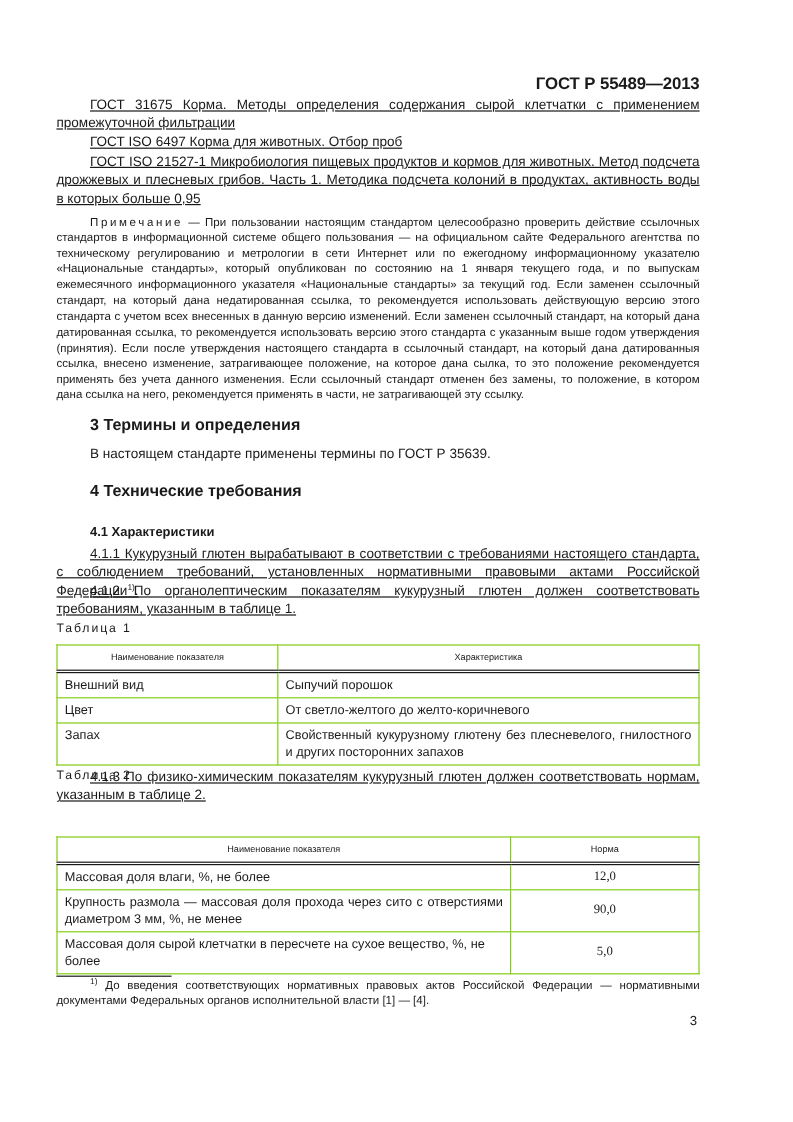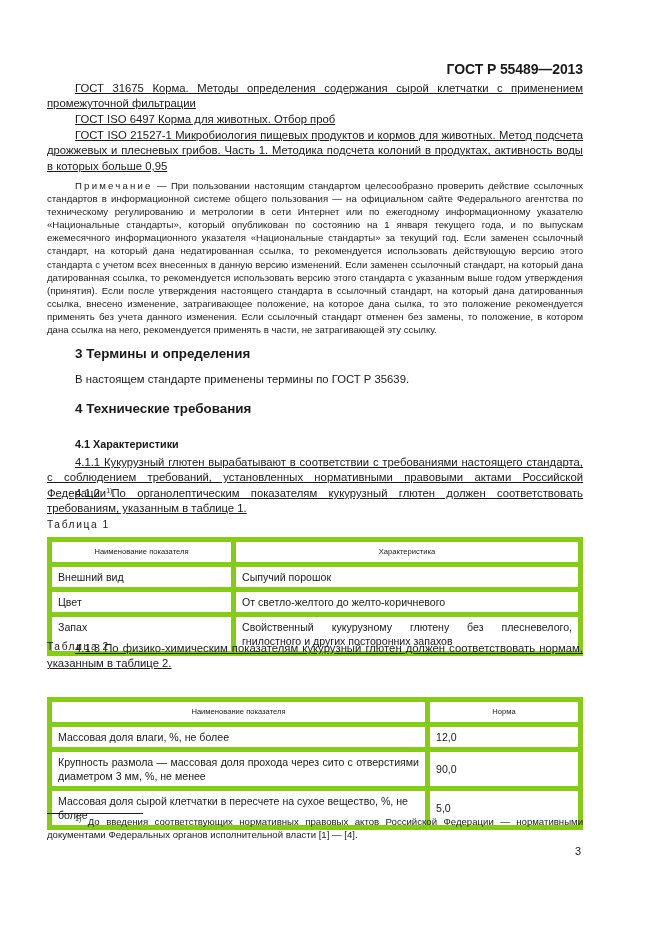--- a/index.html
+++ b/index.html
@@ -9,24 +9,24 @@
     .header { top: 61px; right: 78px; font-weight: bold; font-size: 14px; letter-spacing: -0.1px; }
     .body-text { font-size: 11.3px; line-height: 15.4px; text-align: justify; }
     .para { left: 47px; width: 536px; text-decoration: underline; }
     .ind { text-indent: 28px; }
     .note { font-size: 9.6px; line-height: 13.1px; text-align: justify; left: 47px; width: 536px; }
     .spaced { letter-spacing: 2.2px; }
     .h2 { left: 75px; font-weight: bold; font-size: 13.4px; }
     .h3 { left: 75px; font-weight: bold; font-size: 10.8px; }
     .caption { left: 47px; font-size: 10.2px; letter-spacing: 1.6px; }
     table { border-collapse: collapse; position: absolute; left: 47px; width: 536px; }
-    td, th { border: 5px solid #84cc16; font-size: 10.6px; line-height: 14px; vertical-align: top;
+    td, th { border: 1px solid #84cc16; font-size: 10.6px; line-height: 14px; vertical-align: top;
              padding: 3px 6px 3px 6px; font-weight: normal; text-align: left; }
     th { font-size: 7.6px; text-align: center; vertical-align: middle; border-bottom: 3px double #1a1a1a; padding: 3px 6px; }
-    td.center { vertical-align: middle; }
+    td.center { text-align: center; vertical-align: middle; font-family: Liberation Serif, serif; }
     td.just { text-align: justify; }
     .fn-rule { left: 47px; width: 96px; border-top: 1px solid #1a1a1a; }
     .fn { font-size: 9.6px; line-height: 13px; left: 47px; width: 536px; text-align: justify; }
     sup { font-size: 7px; line-height: 0; vertical-align: 4px; }
     .pagenum { right: 80px; font-size: 11px; }
   </style>
 </head>
 <body>
 
 <div class="abs header">ГОСТ Р 55489—2013</div>

